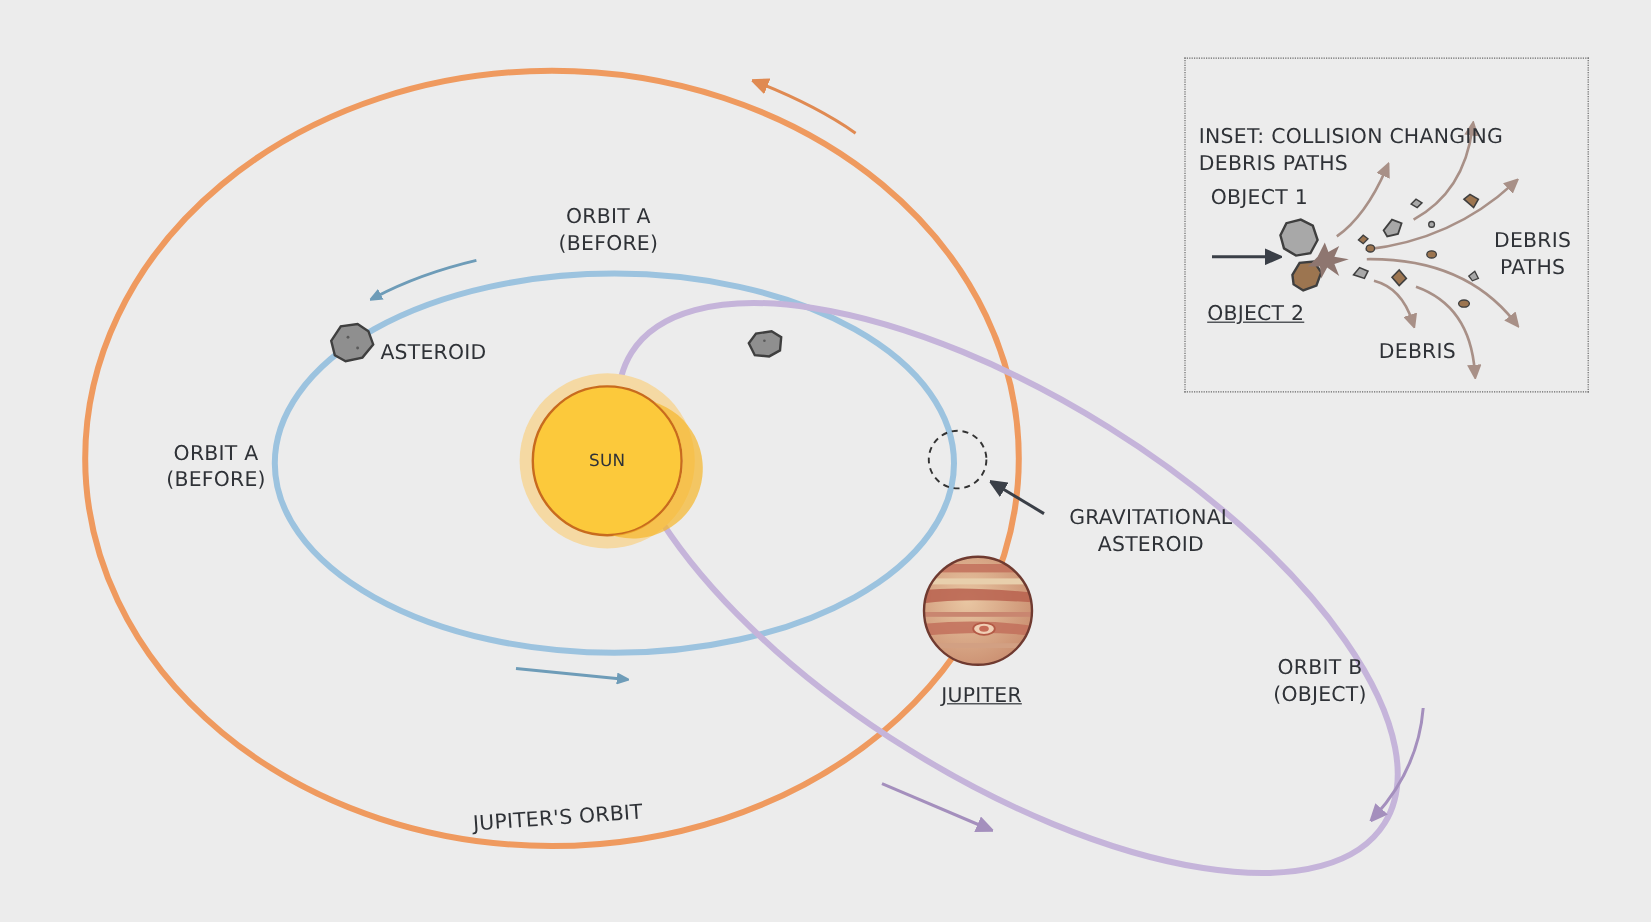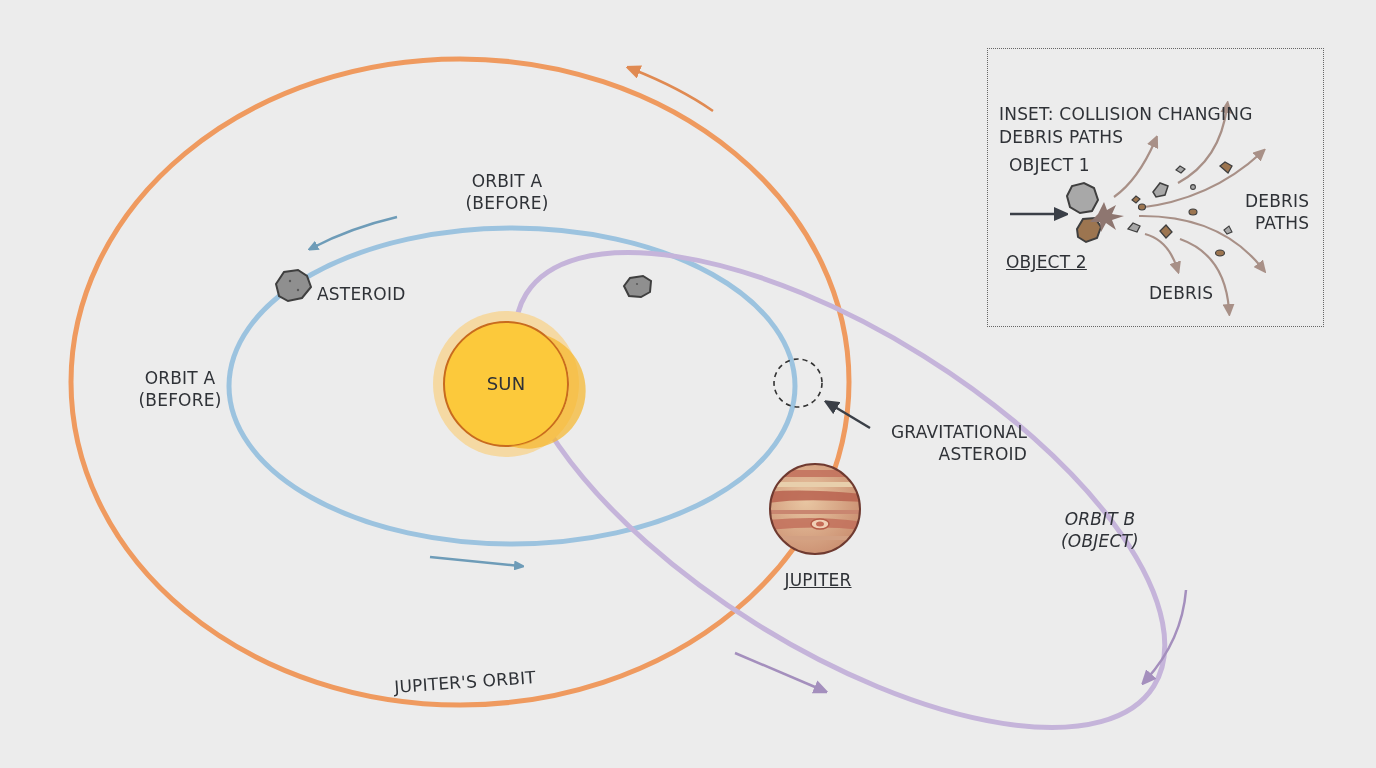--- a/index.html
+++ b/index.html
@@ -1,19 +1,19 @@
 <!DOCTYPE html>
 <html><head>
 <meta charset="utf-8">
 <style>
   html, body { margin: 0; padding: 0; background: #ececec; }
   body { width: 1376px; height: 768px; overflow: hidden; position: relative; font-family: "DejaVu Sans", sans-serif; }
   svg#diagram { position: absolute; left: 0; top: 0; }
   .lbl { position: absolute; color: #2f3237; font-size: 17px; line-height: 22px; text-align: center; letter-spacing: 0.2px; white-space: nowrap; }
-  .lbl.left { text-align: right; }
+  .lbl.left { text-align: center; }
   .inset { position: absolute; left: 987px; top: 48px; width: 337px; height: 279px; border: 1.5px dotted #666; box-sizing: border-box; }
   .inset-title { position: absolute; left: 11px; top: 10px; font-size: 17px; line-height: 23px; color: #2f3237; text-align: left; width: 320px; white-space: normal; margin-top: 44px; }
 </style>
 </head>
 <body>
 
 <svg id="diagram" width="1376" height="768" viewBox="0 0 1376 768" xmlns="http://www.w3.org/2000/svg">
   <defs>
     <marker id="arrBlue" markerWidth="10" markerHeight="10" refX="6" refY="5" orient="auto" markerUnits="userSpaceOnUse">
         <path d="M0,0 L12,5 L0,10 z" fill="#6e9cb8"></path>
@@ -127,30 +127,30 @@
   <div>(BEFORE)</div>
 </div>
 
 <div class="lbl" style="left:120px; top:367px; width:120px;">
   <div>ORBIT A</div>
   <div>(BEFORE)</div>
 </div>
 
 <div class="lbl left" style="left:317px; top:283px;">ASTEROID</div>
 
-<div class="lbl" style="left:466px; top:373px; width:80px; font-size:18px;">SUN</div>
+<div class="lbl" style="left:466px; top:373px; width:80px; font-size:14px;">SUN</div>
 
 <div class="lbl left" style="left:891px; top:421px;">
   <div>GRAVITATIONAL</div>
   <div>ASTEROID</div>
 </div>
 
 <div class="lbl" style="left:768px; top:569px; width:100px;text-decoration:underline;">JUPITER</div>
 
-<div class="lbl" style="left:1050px; top:508px; width:100px;font-style:italic;">
+<div class="lbl" style="left:1050px; top:546px; width:100px;">
   <div>ORBIT B</div>
   <div>(OBJECT)</div>
 </div>
 
 <div class="lbl" style="left:380px; top:671px; width:170px; transform:rotate(-4deg);">JUPITER'S ORBIT</div>
 
 <div class="inset">
   <div class="lbl inset-title">INSET: COLLISION CHANGING DEBRIS PATHS</div>
 </div>
 <div class="lbl left" style="left:1009px; top:154px;">OBJECT 1</div>

